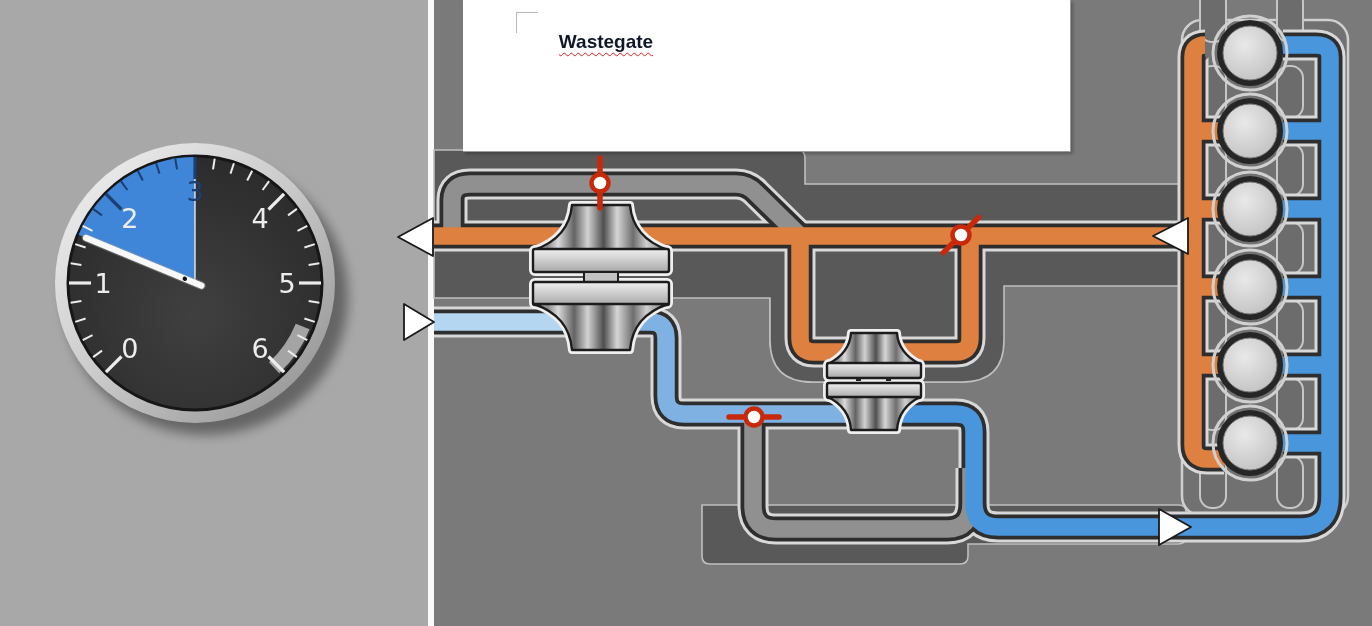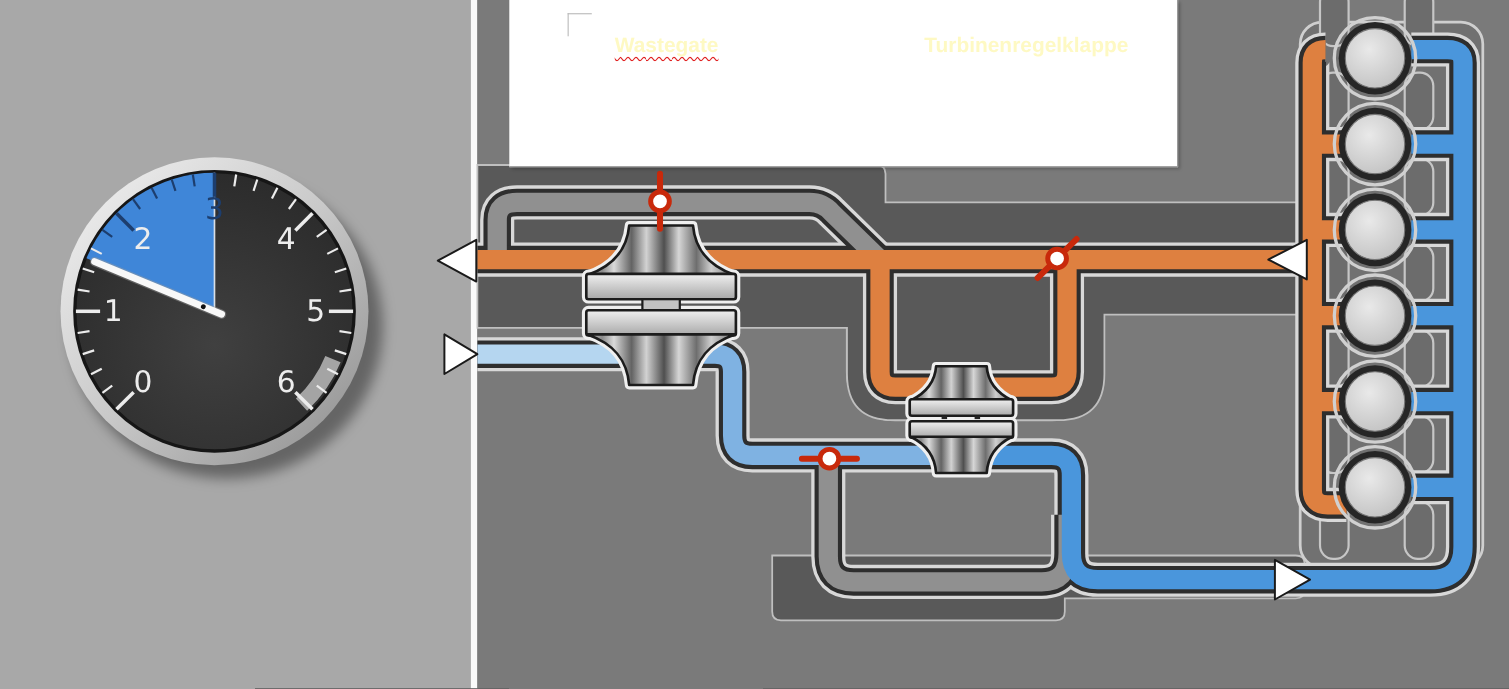--- a/index.html
+++ b/index.html
@@ -30,21 +30,21 @@
   .tab{fill:#c2c2c2;stroke:#1c1c1c;stroke-width:2;}
 
   .flowArrow{fill:#ffffff;stroke:#1a1a1a;stroke-width:1.8;stroke-linejoin:round;}
 
   
   .docbox{position:absolute;left:463px;top:0;width:607px;height:151px;background:#ffffff;
           border-right:1px solid #9a9a9a;border-bottom:1px solid #9a9a9a;box-shadow:2px 2px 3px rgba(0,0,0,.25);}
   .cornermark{position:absolute;left:516px;top:12px;width:21px;height:20px;
               border-left:1.6px solid #b9b9b9;border-top:1.6px solid #b9b9b9;}
   .doclabel{position:absolute;top:31px;transform:translateX(-50%);white-space:nowrap;
-            font-weight:bold;font-size:19px;color:#fef9c3;letter-spacing:0px;}
+            font-weight:bold;font-size:19px;color:#0f172a;letter-spacing:0px;}
   .doclabel.wavy{text-decoration:underline;text-decoration-style:wavy;
                  text-decoration-color:#e02020;text-decoration-thickness:1px;text-underline-offset:4px;}
 
   
   .gauge-num{position:absolute;transform:translate(-50%,-50%);font-size:27px;
              font-family:"DejaVu Sans",sans-serif;font-weight:normal;}
 </style>
 </head>
 <body>
 
@@ -326,21 +326,20 @@
       <path d="M598,60 H611 V93 H621 L604.5,130 L588,93 H598 Z"></path>
       <path d="M745,60 H758 V93 H768 L751,130 L735,93 H745 Z"></path>
       <path d="M935,62 H948 V92 H958 L941,128 L925,92 H935 Z"></path>
     </g>
   </g>
 </svg>
 
 <div class="docbox"></div>
 <div class="cornermark"></div>
 <span class="doclabel wavy" style="left:606px">Wastegate</span>
-<span class="doclabel" style="left:933px">Turbinenregelklappe</span>
 
 <div id="gauge-labels">
       <span class="gauge-num" style="left: 129.9px; top: 348.1px; color: rgb(237, 237, 237);">0</span>
       <span class="gauge-num" style="left: 103px; top: 283px; color: rgb(237, 237, 237);">1</span>
       <span class="gauge-num" style="left: 129.9px; top: 217.9px; color: rgb(237, 237, 237);">2</span>
       <span class="gauge-num" style="left: 195px; top: 191px; color: rgb(29, 62, 110);">3</span>
       <span class="gauge-num" style="left: 260.1px; top: 217.9px; color: rgb(237, 237, 237);">4</span>
       <span class="gauge-num" style="left: 287px; top: 283px; color: rgb(237, 237, 237);">5</span>
       <span class="gauge-num" style="left: 260.1px; top: 348.1px; color: rgb(237, 237, 237);">6</span>
     </div>

